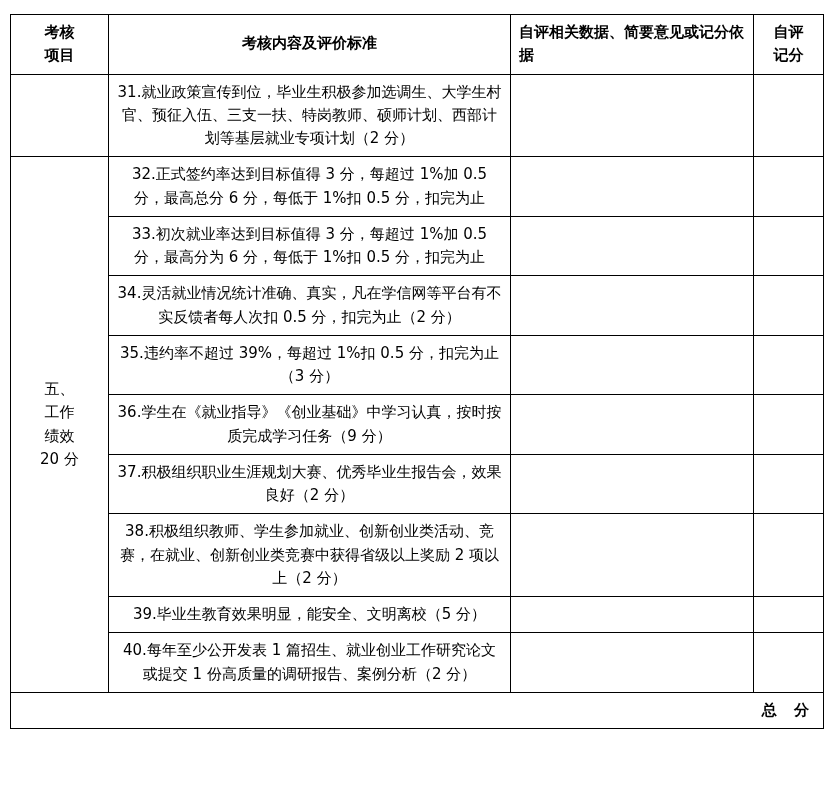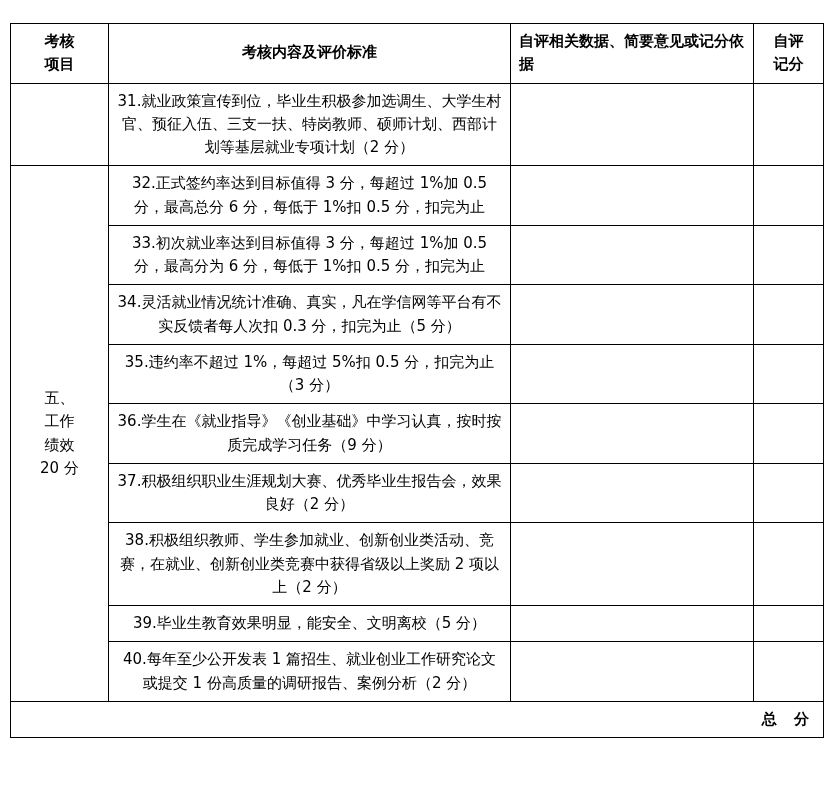--- a/index.html
+++ b/index.html
@@ -11,21 +11,21 @@
     width: 833px;
     height: 808px;
     font-family: "DejaVu Sans", "Liberation Sans", sans-serif;
     color: #000;
   }
   .sheet {
     width: 833px;
     height: 808px;
     position: relative;
     box-sizing: border-box;
-    padding: 23px 10px 6px 10px;
+    padding: 14px 10px 6px 10px;
   }
   table.assessment {
     border-collapse: collapse;
     width: 813px;
     table-layout: fixed;
   }
   table.assessment td {
     border: 1px solid #000;
     vertical-align: middle;
     padding: 6px 8px;
@@ -126,27 +126,27 @@
         <td class="empty-cell"></td>
       </tr>
 
       <tr>
         <td class="content-cell">33.初次就业率达到目标值得 3 分，每超过 1%加 0.5 分，最高分为 6 分，每低于 1%扣 0.5 分，扣完为止</td>
         <td class="empty-cell"></td>
         <td class="empty-cell"></td>
       </tr>
 
       <tr>
-        <td class="content-cell">34.灵活就业情况统计准确、真实，凡在学信网等平台有不实反馈者每人次扣 0.3 分，扣完为止（5 分）</td>
+        <td class="content-cell">34.灵活就业情况统计准确、真实，凡在学信网等平台有不实反馈者每人次扣 0.5 分，扣完为止（2 分）</td>
         <td class="empty-cell"></td>
         <td class="empty-cell"></td>
       </tr>
 
       <tr>
-        <td class="content-cell">35.违约率不超过 1%，每超过 5%扣 0.5 分，扣完为止（3 分）</td>
+        <td class="content-cell">35.违约率不超过 39%，每超过 1%扣 0.5 分，扣完为止（3 分）</td>
         <td class="empty-cell"></td>
         <td class="empty-cell"></td>
       </tr>
 
       <tr>
         <td class="content-cell">36.学生在《就业指导》《创业基础》中学习认真，按时按质完成学习任务（9 分）</td>
         <td class="empty-cell"></td>
         <td class="empty-cell"></td>
       </tr>
 

